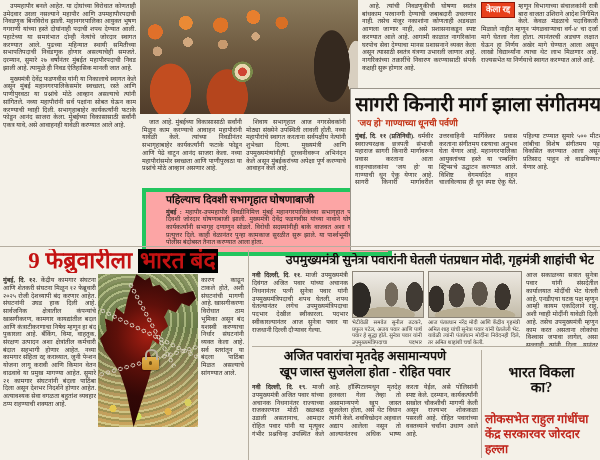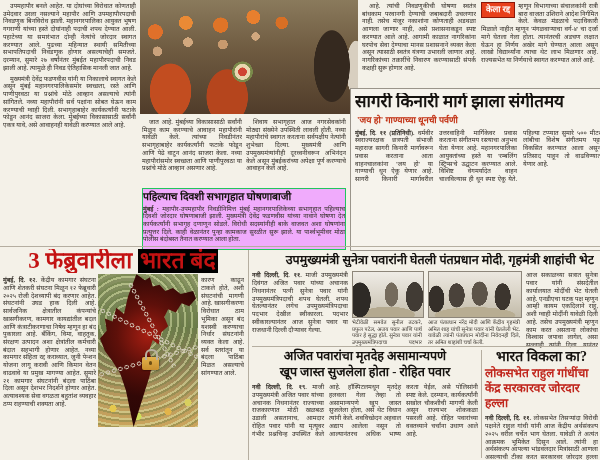--- a/index.html
+++ b/index.html
@@ -28,24 +28,24 @@
       radial-gradient(ellipse 30px 40px at 14% 80%, #c24d20 0 68%, transparent 70%),
       radial-gradient(ellipse 30px 40px at 40% 85%, #b5451d 0 68%, transparent 70%),
       linear-gradient(180deg,#8a7a5c 0%,#6e5a40 45%,#503c2a 100%);}
   .t-col2{left:142px;top:118px;width:100px;height:66px;}
   .t-col3{left:246px;top:118px;width:100px;height:66px;}
   .t-col4{left:362px;top:2px;width:114px;height:84px;}
   .t-col5{left:481px;top:2px;width:117px;height:84px;}
   .badge{float:left;background:#e8401c;border:1px solid #8c1608;color:#fff;font-weight:bold;
          font-size:8.5px;line-height:1;padding:2px 4px 3px;margin:0 3px 1px 0;}
   
-  .ghoshana{left:142px;top:188px;width:202px;height:56px;border:1px solid #22c55e;padding:2px 0;background:#f0abfc;}
+  .ghoshana{left:142px;top:188px;width:202px;height:56px;border:4px solid #22c55e;padding:2px 20px;background:#fca5a5;}
   .ghoshana h3{margin:0 0 2px 0;font-size:10.5px;line-height:1.1;color:#15120f;}
   .sagari{left:350px;top:88px;width:246px;height:157px;border:1px solid #9a948a;background:#f6f3ec;padding:2px 4px;}
-  .sagari h1{margin:2px 0 1px 0;font-size:17px;line-height:1.1;text-align:left;color:#15120f;white-space:nowrap;overflow:hidden;}
+  .sagari h1{margin:2px 0 1px 0;font-size:20px;line-height:1.1;text-align:right;color:#15120f;white-space:nowrap;overflow:hidden;}
   .sagari .sub{font-size:9px;font-weight:bold;color:#c23012;margin:1px 0 3px 2px;}
   .sagari .cols{column-count:3;column-gap:6px;height:100px;}
   .hrule{background:#b5aea0;height:1px;}
   .vrule{background:#b5aea0;width:1px;}
   
   .band{left:0;top:249px;width:246px;height:211px;}
   .band .kicker{text-align:center;font-weight:bold;font-size:11.5px;color:#14110e;line-height:1.1;}
   .band .head{text-align:center;font-weight:bold;font-size:23px;line-height:1.05;color:#c31212;white-space:nowrap;overflow:hidden;}
   .band .hl{background:#000000;padding:0 2px;}
   .band-body{position:relative;height:150px;margin-top:3px;}
@@ -96,21 +96,21 @@
       radial-gradient(ellipse 12px 18px at 30% 52%, #4a423a 0 66%, transparent 68%),
       radial-gradient(ellipse 12px 18px at 55% 48%, #5c5348 0 66%, transparent 68%),
       radial-gradient(ellipse 12px 20px at 80% 55%, #3c352e 0 66%, transparent 68%),
       radial-gradient(ellipse 60px 12px at 50% 96%, #b8ad92 0 66%, transparent 68%),
       linear-gradient(180deg,#ece8e0 0%,#d9d3c6 50%,#c2bba9 100%);}
   
   .ajit{left:252px;top:349px;width:226px;height:110px;}
   .ajit h2{margin:0;font-size:12.5px;line-height:1.25;text-align:center;color:#15120f;}
   .ajit .cols{column-count:3;column-gap:5px;height:70px;margin-top:3px;}
   .vikala{left:485px;top:349px;width:113px;height:110px;}
-  .vikala h2{margin:0;font-size:14px;line-height:1.1;text-align:center;color:#15120f;}
+  .vikala h2{margin:16px;font-size:14px;line-height:1.1;text-align:center;color:#15120f;}
   .vikala .sub{font-size:12px;font-weight:bold;color:#c0261c;text-align:left;line-height:1.25;margin:2px 0 3px;}
   .vikala .body{height:60px;}
   .r1{left:0;top:246px;width:600px;}
   .r2{left:252px;top:346px;width:346px;}
   .v1{left:248px;top:250px;height:210px;}
   .v2{left:481px;top:350px;height:108px;}
 </style>
 </head>
 <body>
 
@@ -151,21 +151,21 @@
     <div class="sub">'जय हो' गाण्याच्या धूनची पर्वणी</div>
     <div class="cols tx">
       <b class="dateline">मुंबई, दि. ११ (प्रतिनिधी).</b>
       <span>धर्मवीर स्वराज्यरक्षक छत्रपती संभाजी महाराज सागरी किनारी मार्गावरून प्रवास करताना आता वाहनचालकांना 'जय हो' या गाण्याची धून ऐकू येणार आहे. सागरी किनारी मार्गावरील उत्तरवाहिनी मार्गिकेवर प्रवास करताना संगीतमय रस्त्याचा अनुभव घेता येणार आहे. महानगरपालिका आयुक्तांच्या हस्ते या 'रम्बलिंग स्ट्रिप्स'चे उद्घाटन करण्यात आले. विशिष्ट वेगमर्यादेत वाहन चालविल्यास ही धून स्पष्ट ऐकू येते. पहिल्या टप्प्यात सुमारे ५०० मीटर लांबीचा विशेष संगीतमय पट्टा विकसित करण्यात आला असून प्रतिसाद पाहून तो वाढविण्यात येणार आहे.</span>
     </div>
   </div>
 
   <div class="abs hrule r1"></div>
 
   <div class="abs band">
-    <div class="head"><span>3 फेब्रुवारीला </span><span class="hl">भारत बंद</span></div>
+    <div class="head"><span>9 फेब्रुवारीला </span><span class="hl">भारत बंद</span></div>
     <div class="band-body">
       <div class="band-col1 tx">
         <b class="dateline">मुंबई, दि. १२.</b>
         <span>केंद्रीय कामगार संघटना आणि शेतकरी संघटना मिळून १२ फेब्रुवारी २०२५ रोजी देशव्यापी बंद करणार आहेत. संघटनांनी उघड हाक दिली आहे. सार्वजनिक क्षेत्रातील कंपन्यांचे खासगीकरण, कामगार कायद्यांतील बदल आणि कंत्राटीकरणाचा निषेध म्हणून हा बंद पुकारला आहे. बँकिंग, विमा, वाहतूक, संरक्षण उत्पादन अशा क्षेत्रांतील कर्मचारी बंदात सहभागी होणार आहेत. नव्या कामगार संहिता रद्द कराव्यात, जुनी पेन्शन योजना लागू करावी आणि किमान वेतन वाढवावे या प्रमुख मागण्या आहेत. सुमारे २१ कामगार संघटनांनी बंदला पाठिंबा दिला असून देशभर निदर्शने होणार आहेत. अत्यावश्यक सेवा वगळता बहुतांश व्यवहार ठप्प राहण्याची शक्यता आहे.</span>
       </div>
       <div class="band-graphic">
         <div></div>
         <div class="india"></div>
         <div class="chain chain3"></div>
         <div class="chain chain1"></div>

